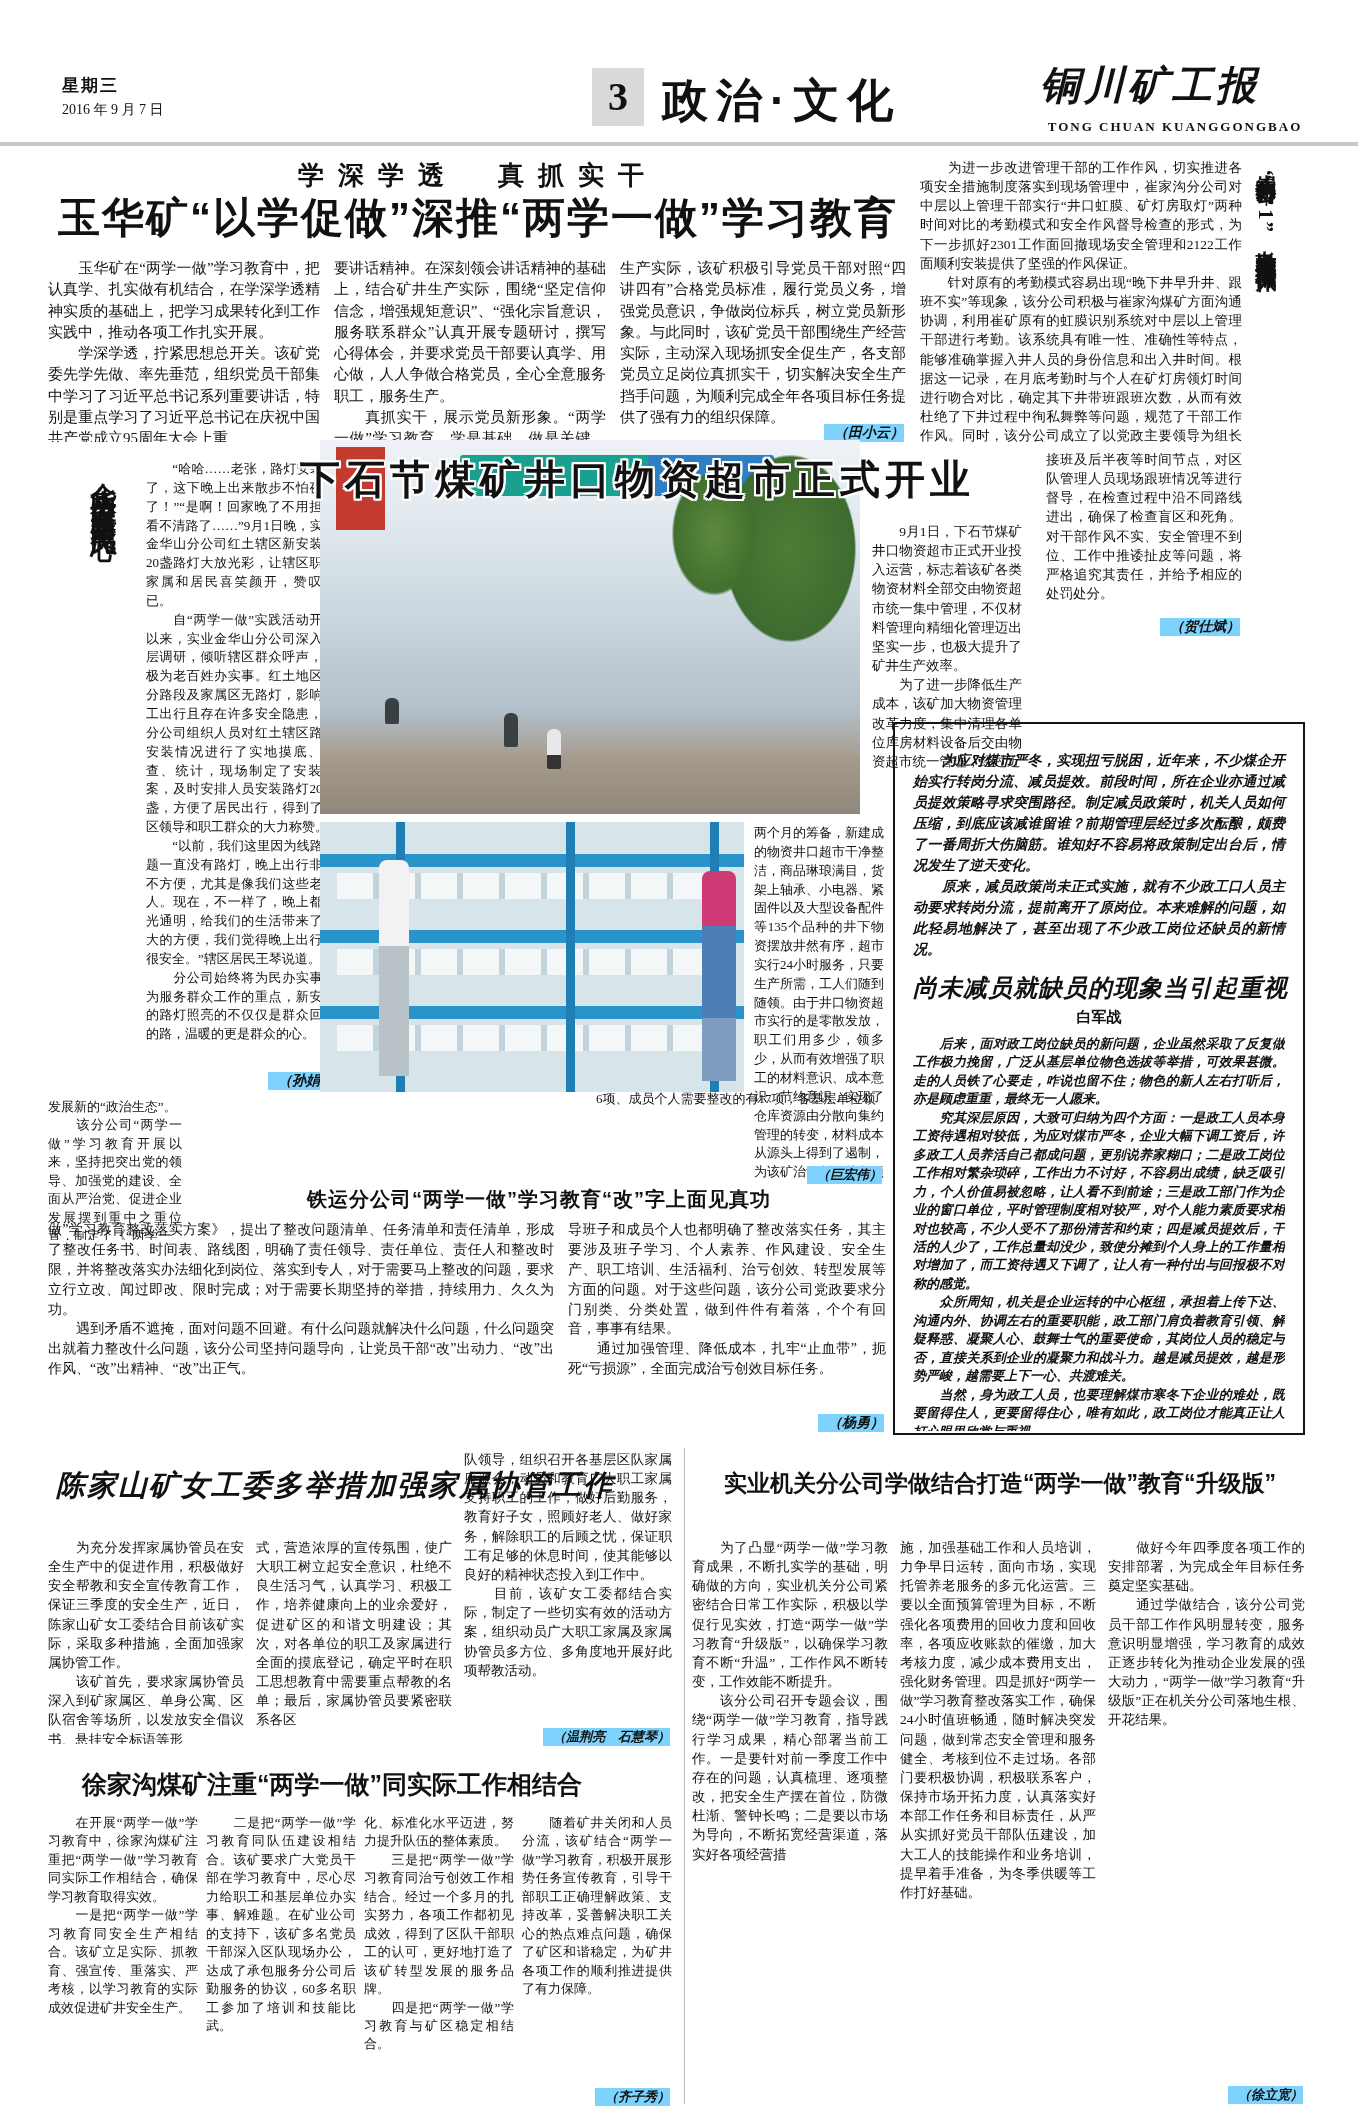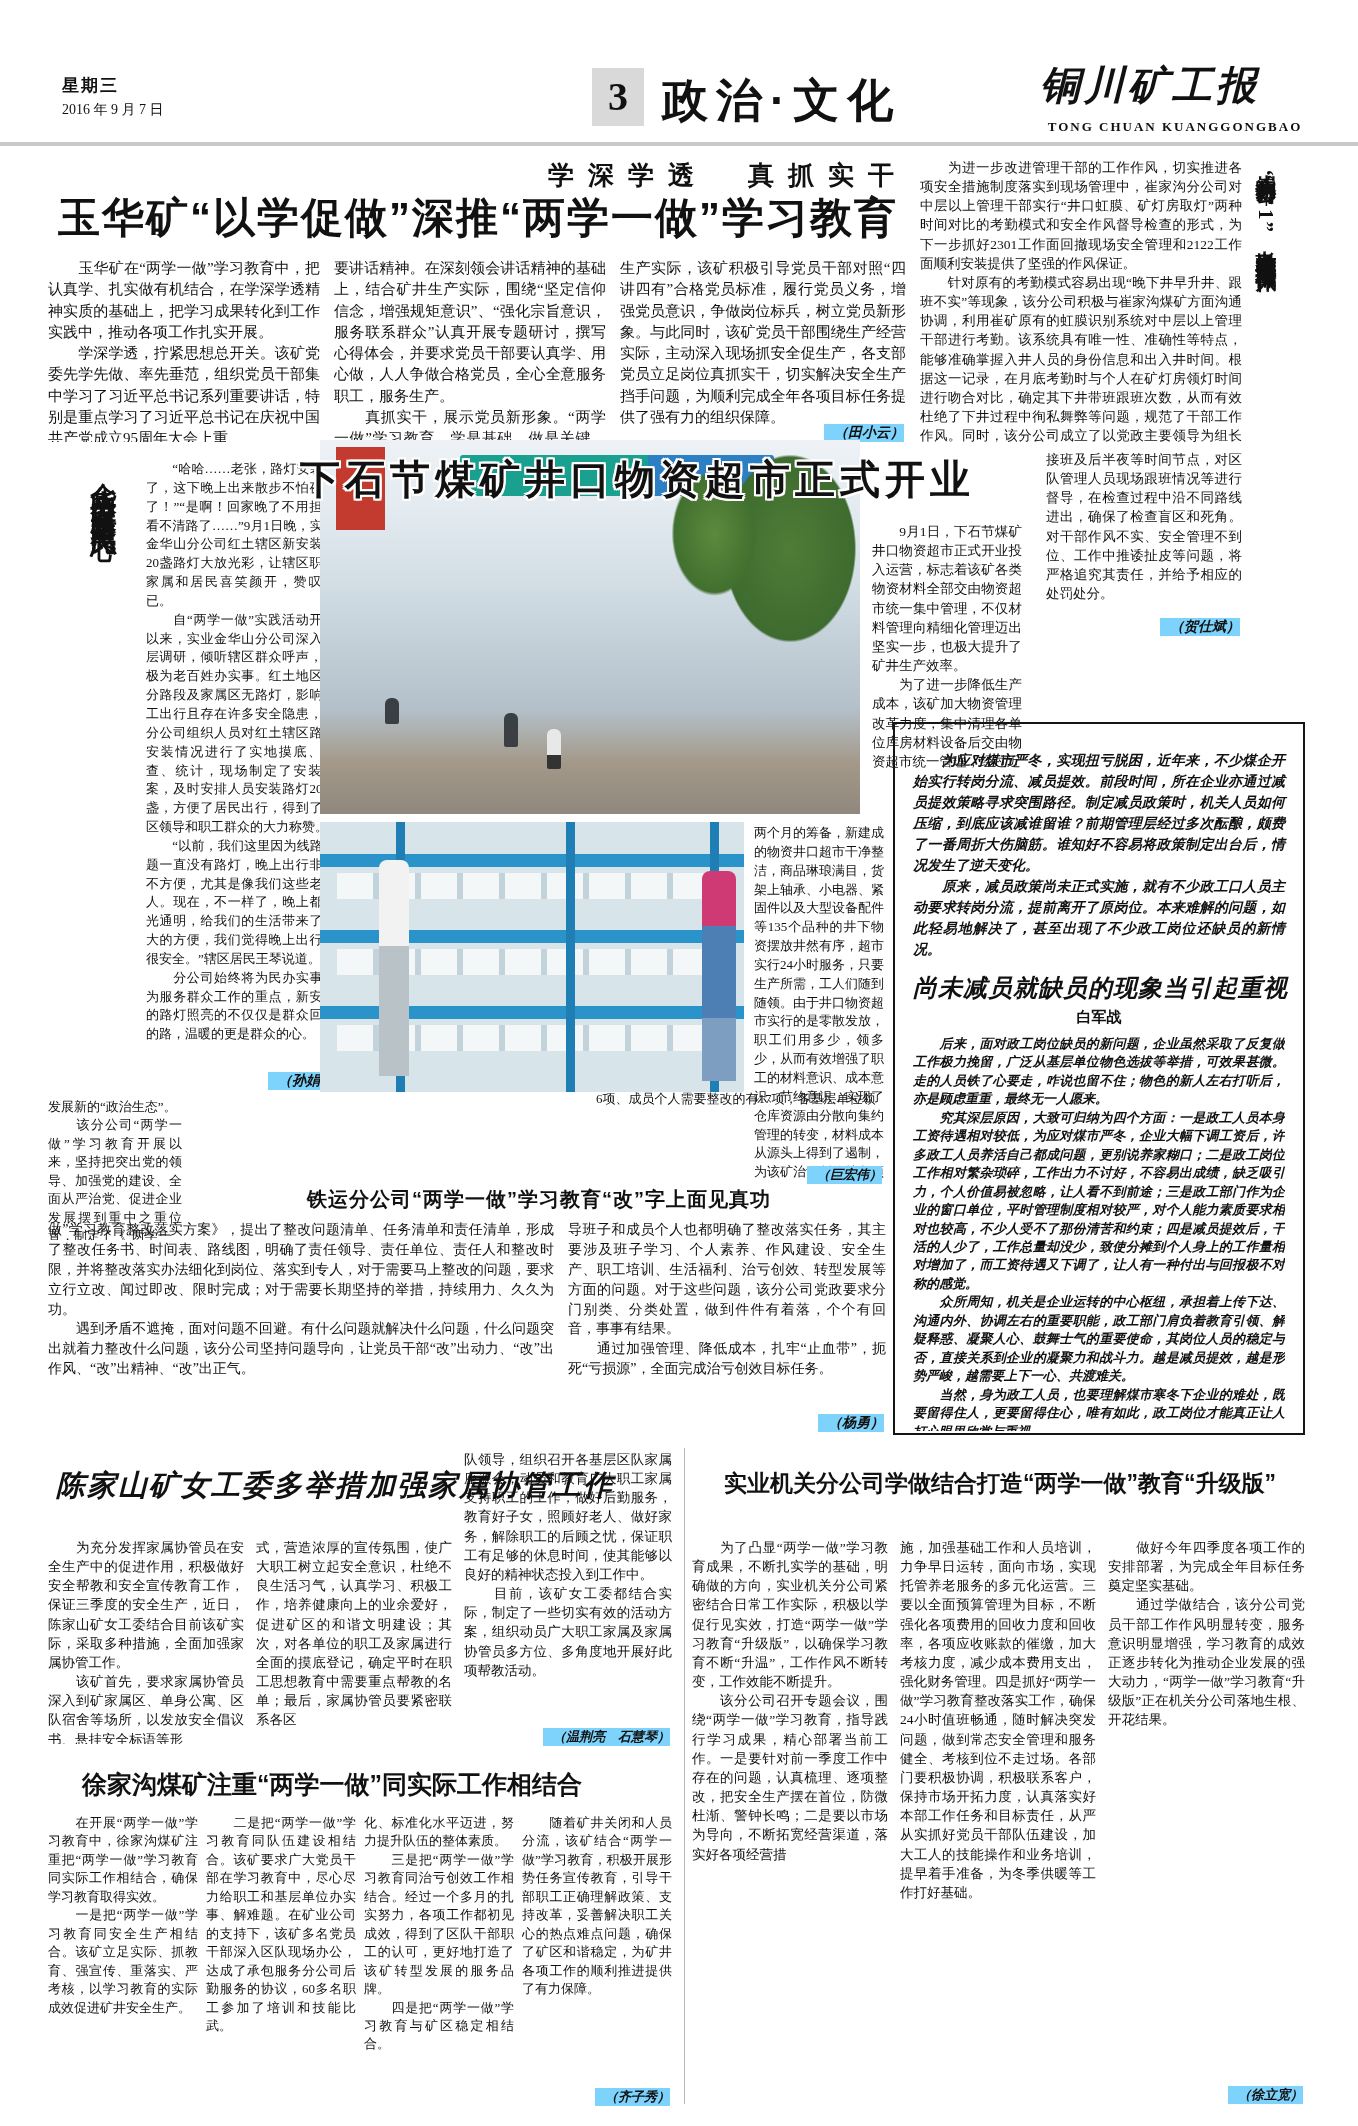--- a/index.html
+++ b/index.html
@@ -74,21 +74,21 @@
     <div class="hdr-date">2016 年 9 月 7 日</div>
   </div>
   <div class="abs hdr-num" style="left:592px; top:68px; width:52px; height:58px;">3</div>
   <div class="abs hdr-section sans" style="left:662px; top:70px;">政治·文化</div>
   <div class="abs" style="left:1040px; top:58px; width:270px;">
     <div class="hdr-paper">铜川矿工报</div>
     <div class="hdr-latin">TONG CHUAN KUANGGONGBAO</div>
   </div>
   <div class="abs hdr-rule" style="left:0; top:142px; width:1358px; height:4px;"></div>
 
-  <div class="abs kicker sans" style="left:48px; top:158px; width:860px;text-align:right;">学深学透　真抓实干</div>
+  <div class="abs kicker sans" style="left:48px; top:158px; width:860px;">学深学透　真抓实干</div>
   <div class="abs headline-xl sans" style="left:48px; top:190px; width:860px;">玉华矿“以学促做”深推“两学一做”学习教育</div>
   <div class="colbox" style="left:48px; top:258px; width:272px; height:184px; font-size:15px;">
     <div class="coltext">　　玉华矿在“两学一做”学习教育中，把认真学、扎实做有机结合，在学深学透精神实质的基础上，把学习成果转化到工作实践中，推动各项工作扎实开展。
 　　学深学透，拧紧思想总开关。该矿党委先学先做、率先垂范，组织党员干部集中学习了习近平总书记系列重要讲话，特别是重点学习了习近平总书记在庆祝中国共产党成立95周年大会上重</div>
   </div>
   <div class="colbox" style="left:334px; top:258px; width:272px; height:184px; font-size:15px;">
     <div class="coltext">要讲话精神。在深刻领会讲话精神的基础上，结合矿井生产实际，围绕“坚定信仰信念，增强规矩意识”、“强化宗旨意识，服务联系群众”认真开展专题研讨，撰写心得体会，并要求党员干部要认真学、用心做，人人争做合格党员，全心全意服务职工，服务生产。
 　　真抓实干，展示党员新形象。“两学一做”学习教育，学是基础，做是关键。面对矿井安全</div>
   </div>
   <div class="colbox" style="left:620px; top:258px; width:286px; height:184px; font-size:15px;">

